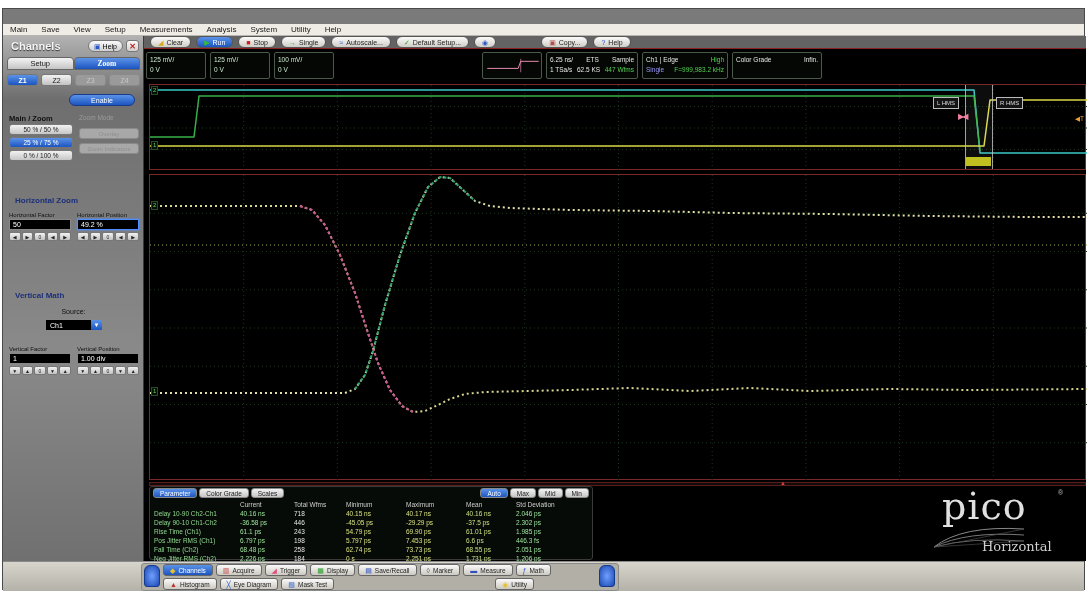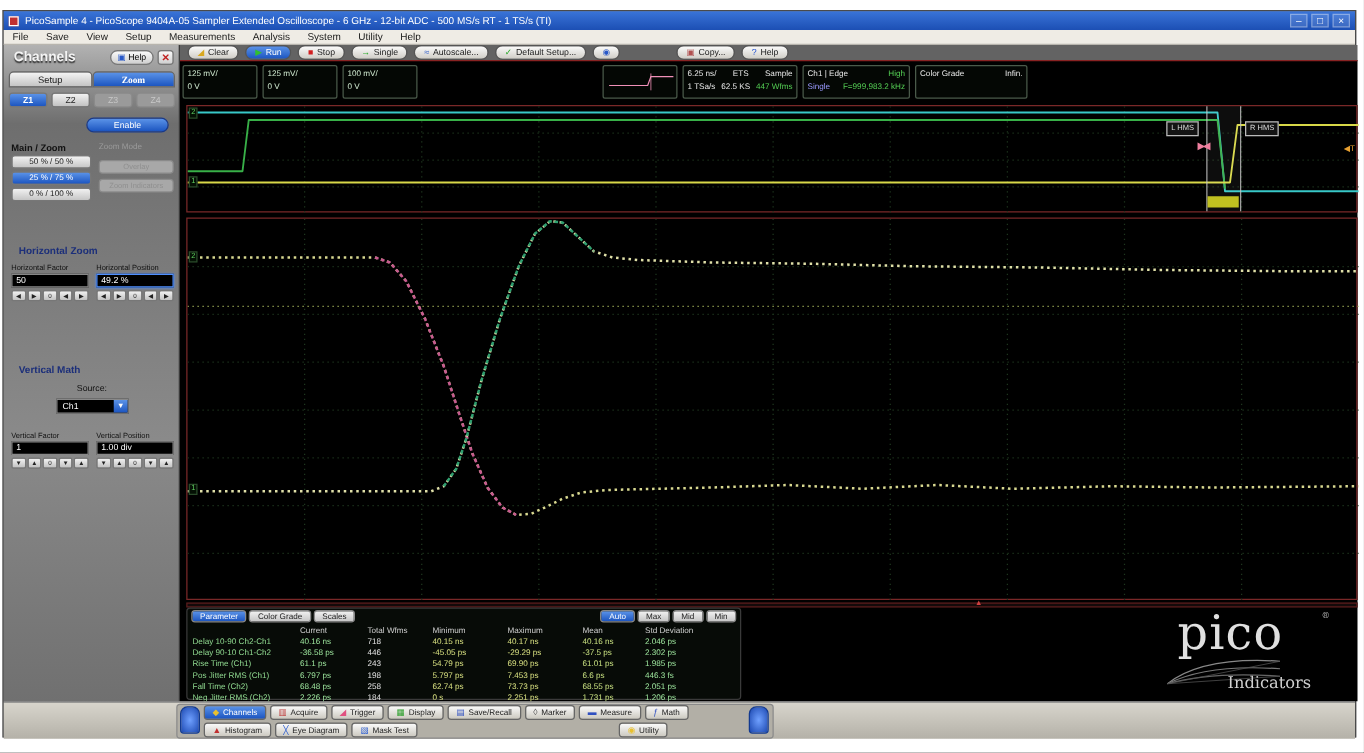--- a/index.html
+++ b/index.html
@@ -139,32 +139,23 @@
   .bbtn.util-offset { margin-left:158px; }
   .glove { position:absolute; top:3px; width:16px; height:22px; background:radial-gradient(#6fa0ff,#1c48b0);
     border:1px solid #123a90; border-radius:6px 6px 3px 3px; }
   svg { display:block; }
 </style>
 </head>
 <body>
 
 <div class="app">
 
-  <div class="titlebar">
-    <span class="appicon"></span>
-    <span>PicoSample 4 - PicoScope 9404A-05 Sampler Extended Oscilloscope - 6 GHz - 12-bit ADC - 500 MS/s RT - 1 TS/s (TI)</span>
-    <span class="win-controls" id="win-controls">
-        <span class="win-btn">–</span>
-        <span class="win-btn">□</span>
-        <span class="win-btn">×</span>
-      </span>
-  </div>
 
   <div class="menubar" id="menubar">
-      <span class="menu-item">File</span>
+      <span class="menu-item">Main</span>
       <span class="menu-item">Save</span>
       <span class="menu-item">View</span>
       <span class="menu-item">Setup</span>
       <span class="menu-item">Measurements</span>
       <span class="menu-item">Analysis</span>
       <span class="menu-item">System</span>
       <span class="menu-item">Utility</span>
       <span class="menu-item">Help</span>
     </div>
 
@@ -472,21 +463,21 @@
     <div class="logo">
       <span class="logo-brand">pico</span>
       <span class="logo-reg">®</span>
       <svg class="logo-mesh" width="96" height="26">
         <path d="M2,24 Q30,2 92,6" stroke="#888" fill="none" stroke-width="1"></path>
         <path d="M2,24 Q34,8 92,12" stroke="#777" fill="none" stroke-width="1"></path>
         <path d="M2,24 Q38,14 92,18" stroke="#666" fill="none" stroke-width="1"></path>
         <path d="M2,24 L92,6" stroke="#555" fill="none" stroke-width="0.6"></path>
         <path d="M2,24 L92,18" stroke="#555" fill="none" stroke-width="0.6"></path>
       </svg>
-      <span class="logo-sub">Indicators</span>
+      <span class="logo-sub">Horizontal</span>
     </div>
   </div>
 
   <div class="bottombar">
     <div class="dock"></div>
     <div class="glove" style="left:141px"></div>
     <div class="brow" id="brow1" style="top:2px">
         <span class="bbtn active">
           <span class="ticon" style="color: rgb(232, 192, 48);">◆</span>
           <span>Channels</span>

